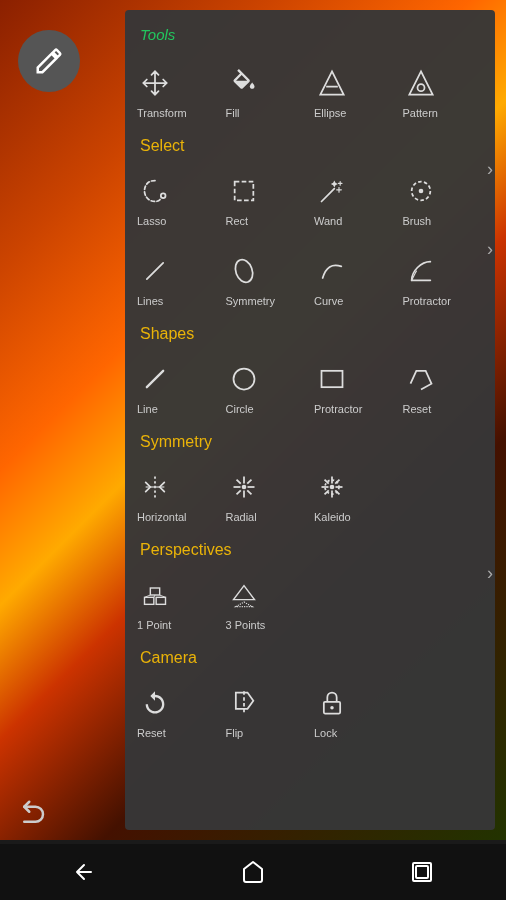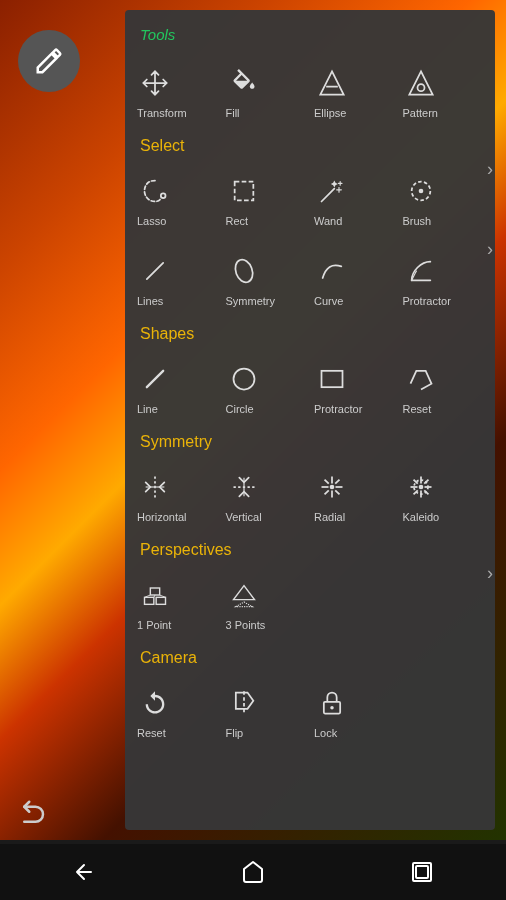--- a/index.html
+++ b/index.html
@@ -348,31 +348,20 @@
         <svg viewBox="0 0 24 24">
           <line x1="12" y1="3" x2="12" y2="21" stroke-dasharray="2 2"></line>
           <path d="M4 8 L8 12 L4 16" fill="none" stroke-linecap="round"></path>
           <path d="M20 8 L16 12 L20 16" fill="none" stroke-linecap="round"></path>
           <line x1="4" y1="12" x2="20" y2="12" stroke-width="1"></line>
         </svg>
       </div>
       <span class="tool-label">Horizontal</span>
     </div>
 
-    <div class="tool-item">
-      <div class="tool-icon">
-        <svg viewBox="0 0 24 24">
-          <line x1="3" y1="12" x2="21" y2="12" stroke-dasharray="2 2"></line>
-          <path d="M8 4 L12 8 L16 4" fill="none" stroke-linecap="round"></path>
-          <path d="M8 20 L12 16 L16 20" fill="none" stroke-linecap="round"></path>
-          <line x1="12" y1="4" x2="12" y2="20" stroke-width="1"></line>
-        </svg>
-      </div>
-      <span class="tool-label">Vertical</span>
-    </div>
 
     <div class="tool-item">
       <div class="tool-icon">
         <svg viewBox="0 0 24 24">
           <circle cx="12" cy="12" r="2" fill="#ddd" stroke="none"></circle>
           <line x1="12" y1="3" x2="12" y2="9"></line>
           <line x1="12" y1="15" x2="12" y2="21"></line>
           <line x1="3" y1="12" x2="9" y2="12"></line>
           <line x1="15" y1="12" x2="21" y2="12"></line>
           <line x1="5.6" y1="5.6" x2="9.2" y2="9.2"></line>

